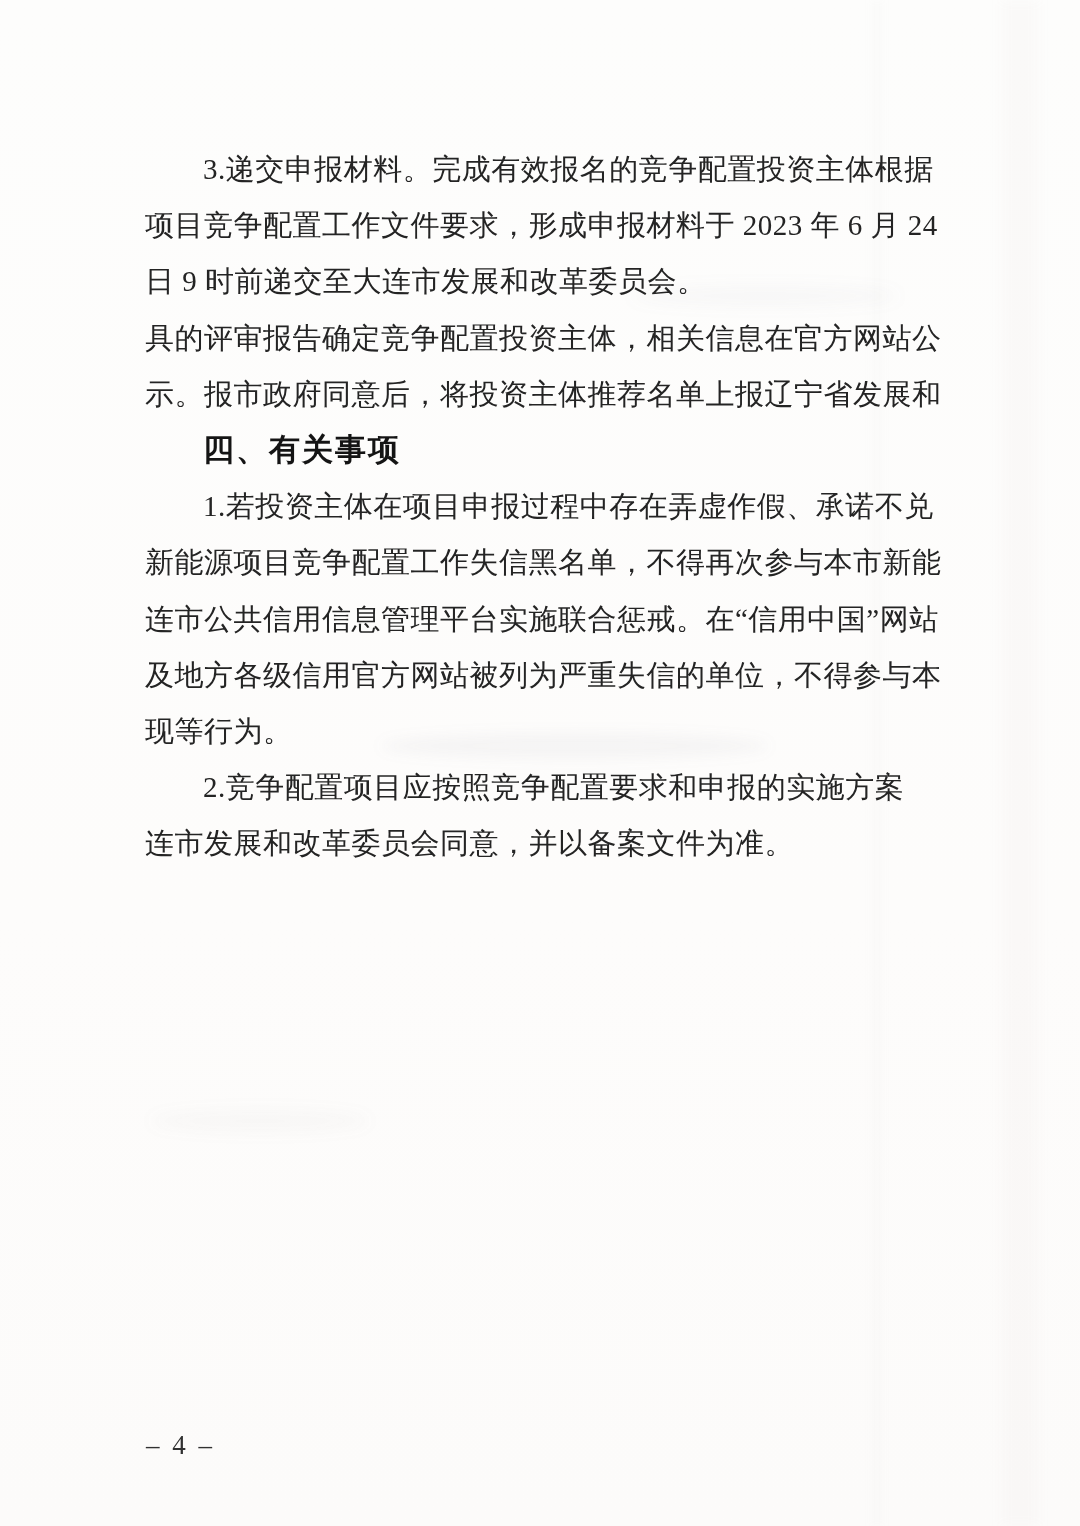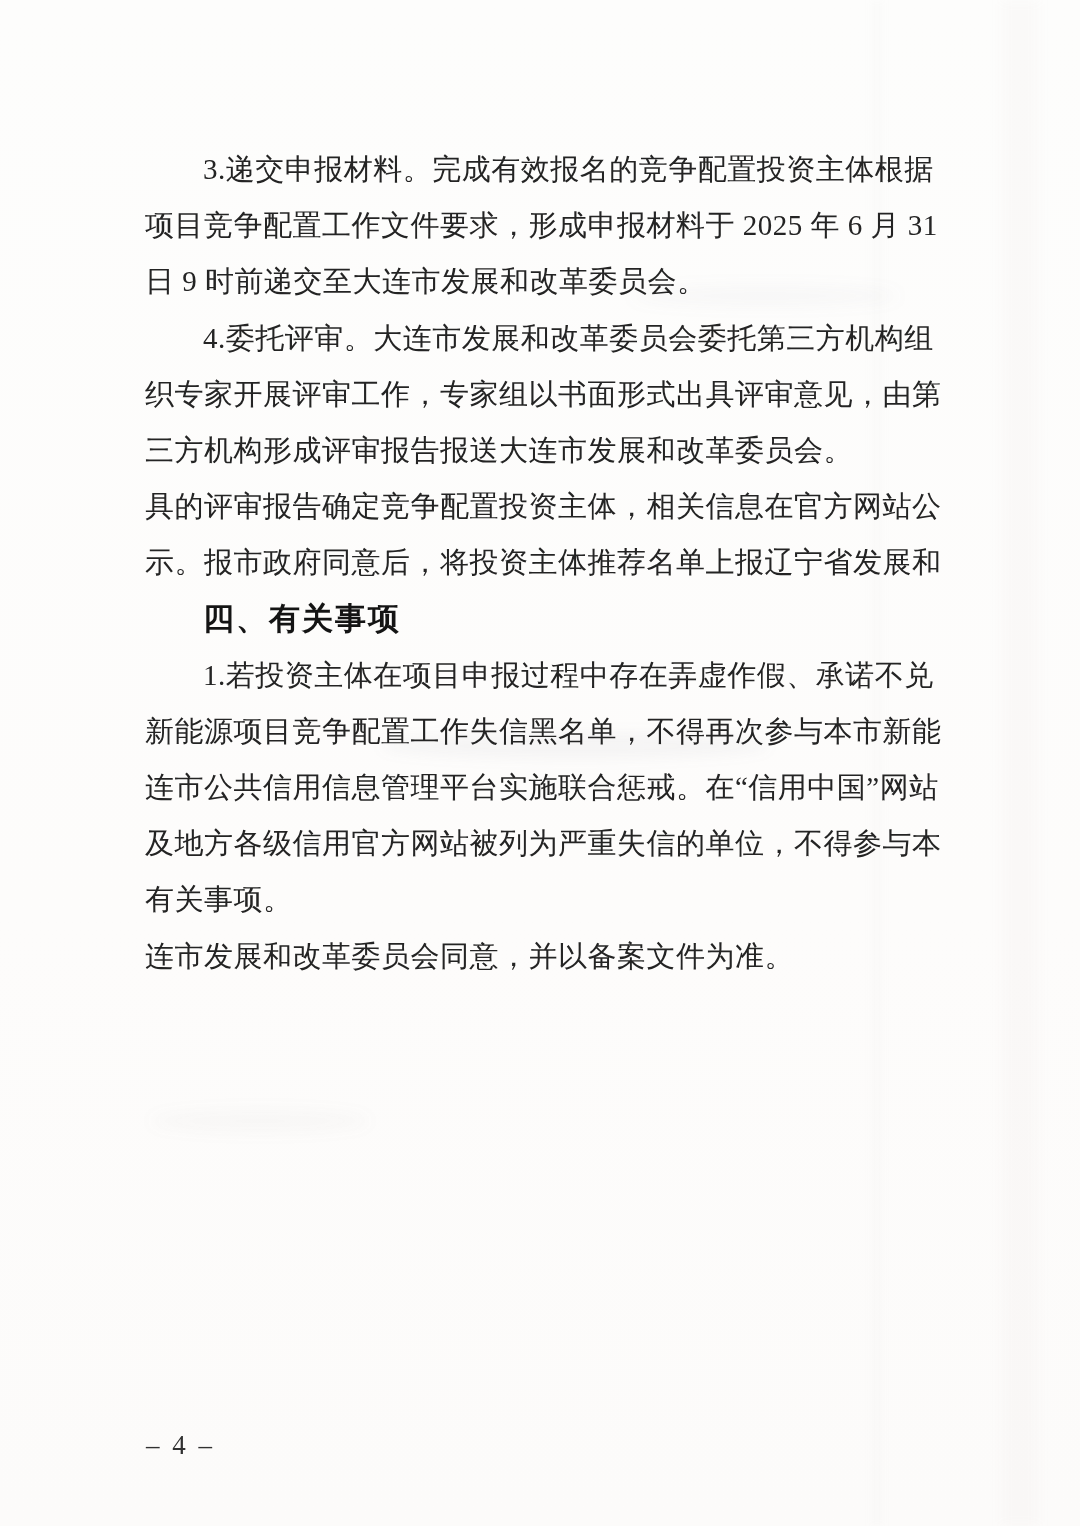--- a/index.html
+++ b/index.html
@@ -64,41 +64,37 @@
 <div class="page">
   <div class="scan-smudge sm-1"></div>
   <div class="scan-smudge sm-2"></div>
   <div class="scan-smudge sm-3"></div>
   <div class="scan-smudge sm-4"></div>
   <div class="scan-smudge sm-5"></div>
 
   <div class="text-block" id="text-block">
       <div class="para paragraph">
         <div class="line indent fill">3.递交申报材料。完成有效报名的竞争配置投资主体根据</div>
-        <div class="line fill">项目竞争配置工作文件要求，形成申报材料于 2025 年 6 月 31</div>
+        <div class="line fill">项目竞争配置工作文件要求，形成申报材料于 2023 年 6 月 24</div>
         <div class="line">日 9 时前递交至大连市发展和改革委员会。</div>
-      </div>
-      <div class="para paragraph">
-        <div class="line indent fill">4.委托评审。大连市发展和改革委员会委托第三方机构组</div>
-        <div class="line fill">织专家开展评审工作，专家组以书面形式出具评审意见，由第</div>
-        <div class="line">三方机构形成评审报告报送大连市发展和改革委员会。</div>
       </div>
       <div class="para paragraph">
         <div class="line fill">具的评审报告确定竞争配置投资主体，相关信息在官方网站公</div>
         <div class="line fill">示。报市政府同意后，将投资主体推荐名单上报辽宁省发展和</div>
       </div>
       <div class="para heading">
         <div class="line indent">四、有关事项</div>
       </div>
       <div class="para paragraph">
         <div class="line indent fill">1.若投资主体在项目申报过程中存在弄虚作假、承诺不兑</div>
         <div class="line fill">新能源项目竞争配置工作失信黑名单，不得再次参与本市新能</div>
         <div class="line fill">连市公共信用信息管理平台实施联合惩戒。在“信用中国”网站</div>
         <div class="line fill">及地方各级信用官方网站被列为严重失信的单位，不得参与本</div>
-        <div class="line">有关事项。</div>
+        <div class="line">现等行为。</div>
       </div>
       <div class="para paragraph">
+        <div class="line indent">2.竞争配置项目应按照竞争配置要求和申报的实施方案</div>
         <div class="line">连市发展和改革委员会同意，并以备案文件为准。</div>
       </div>
     </div>
 
   <div class="page-number">– 4 –</div>
 </div>
 
 </body></html>

